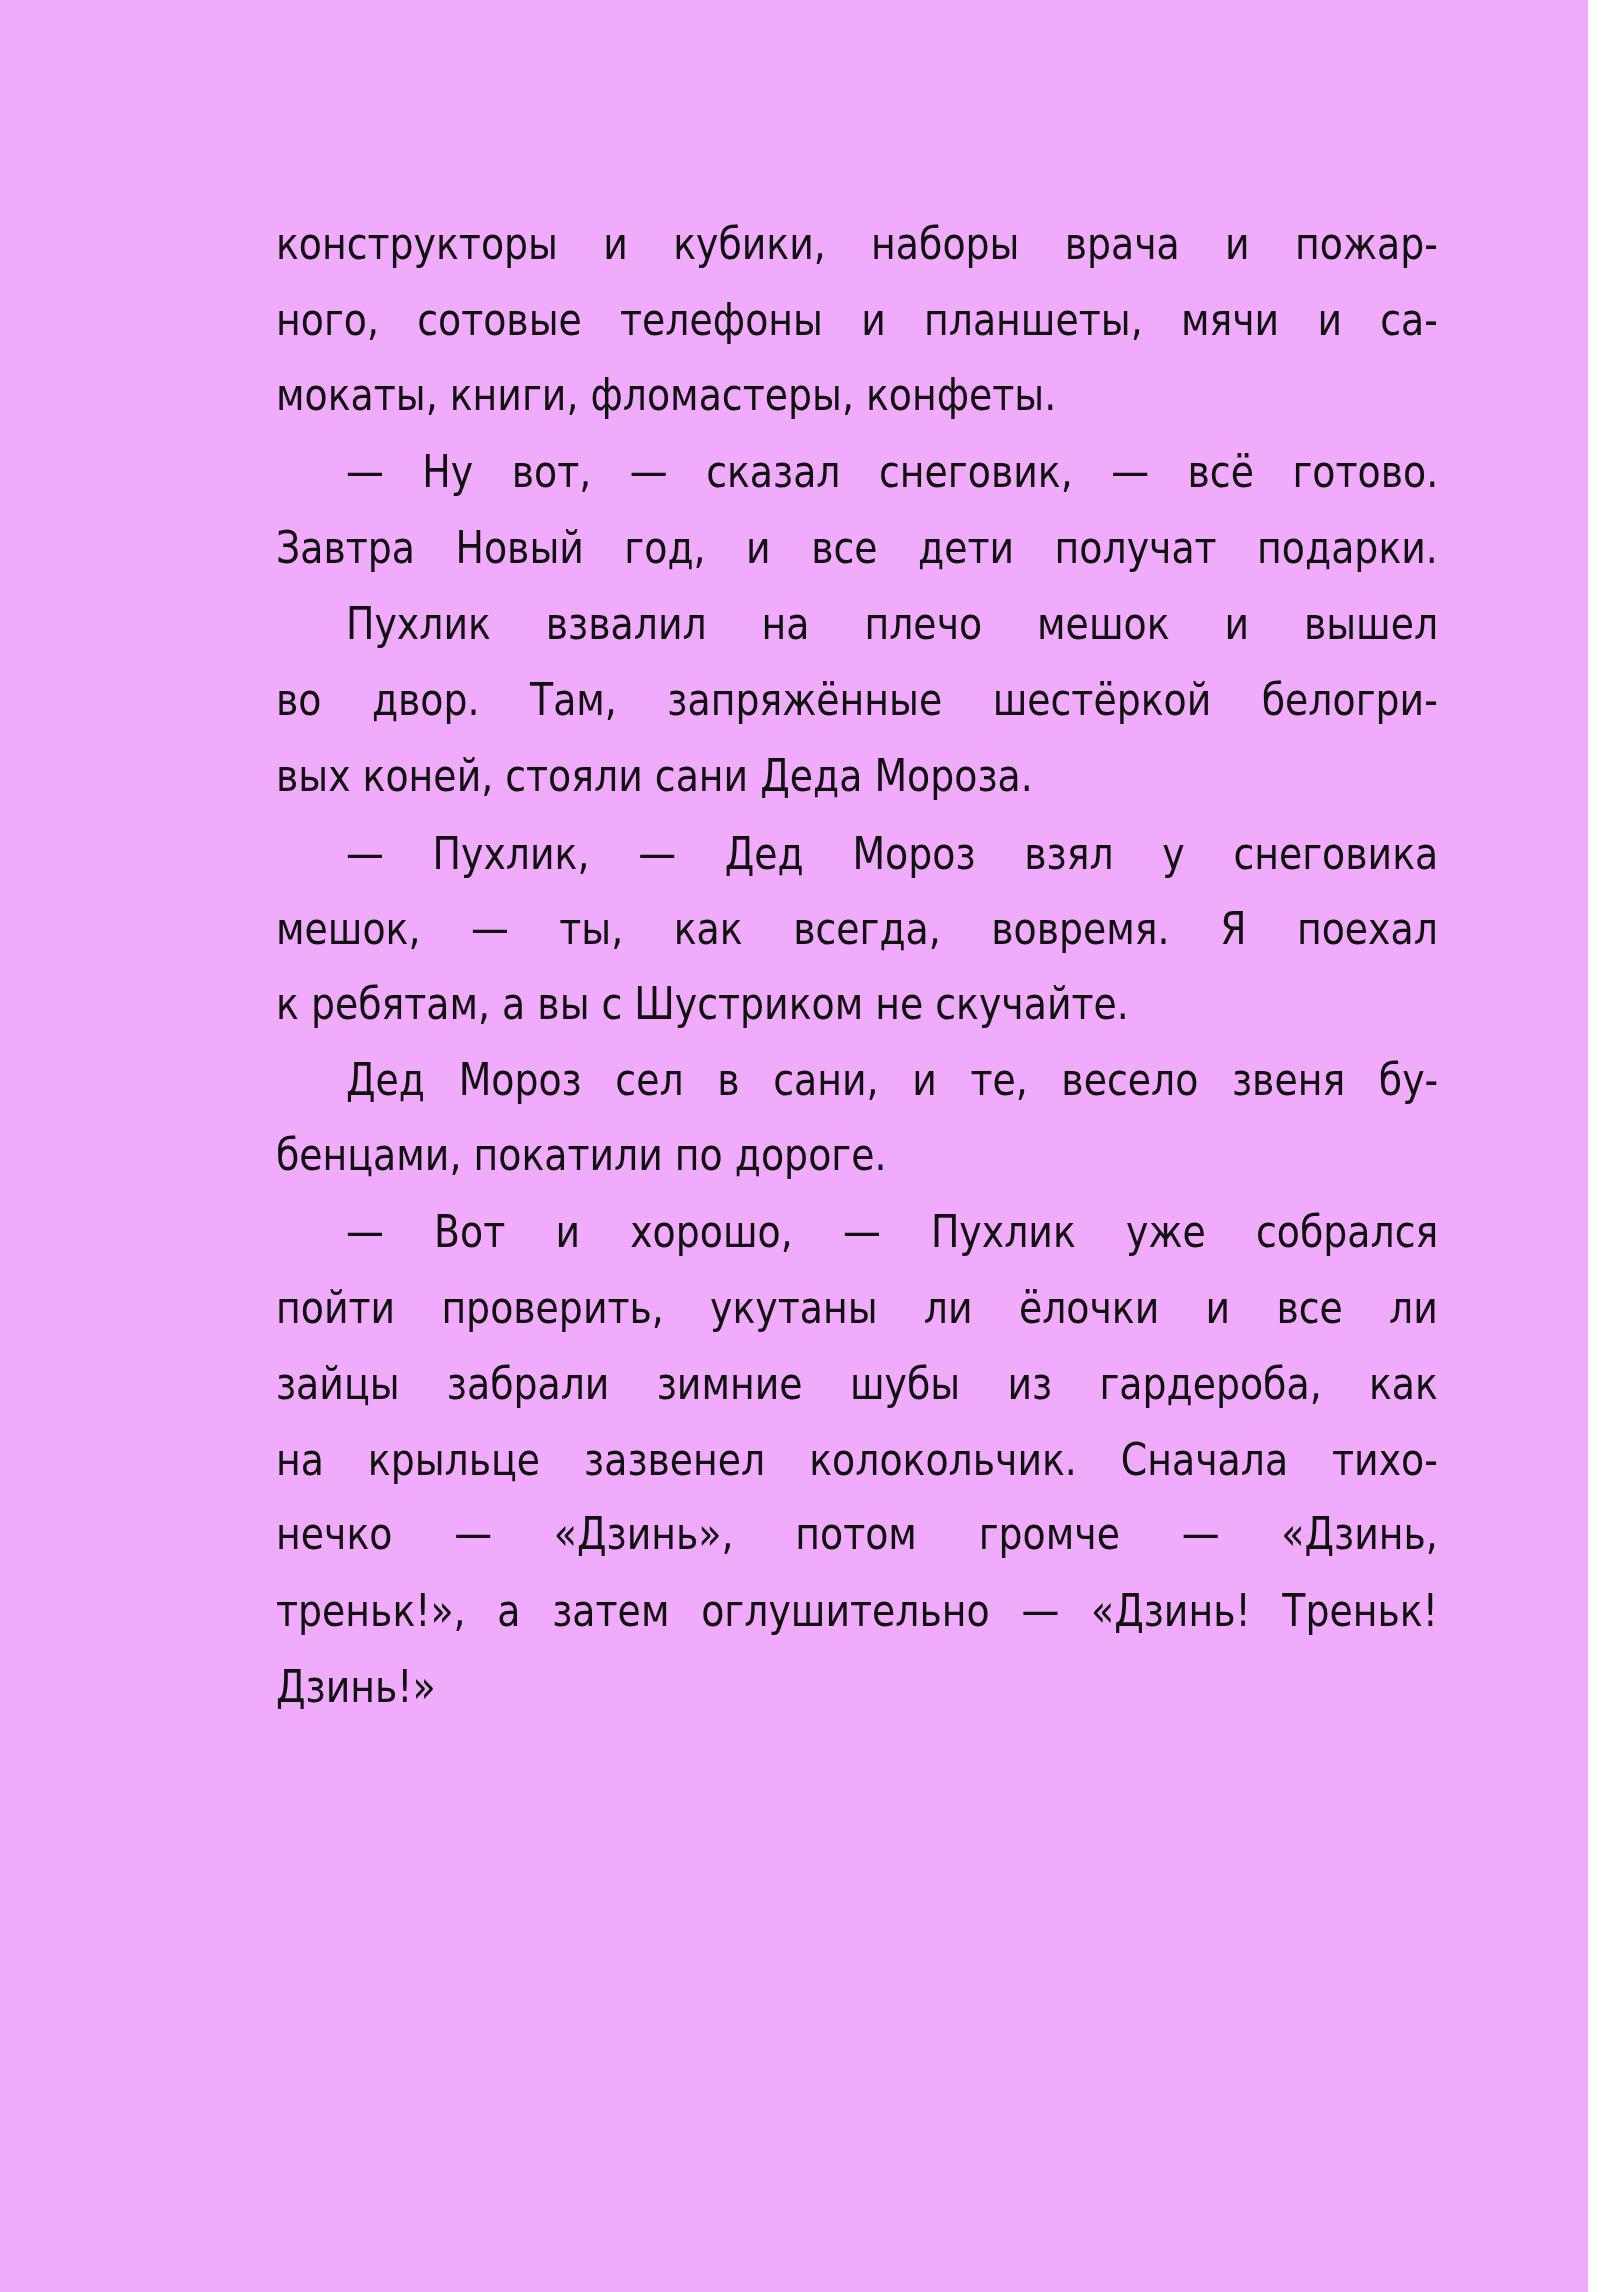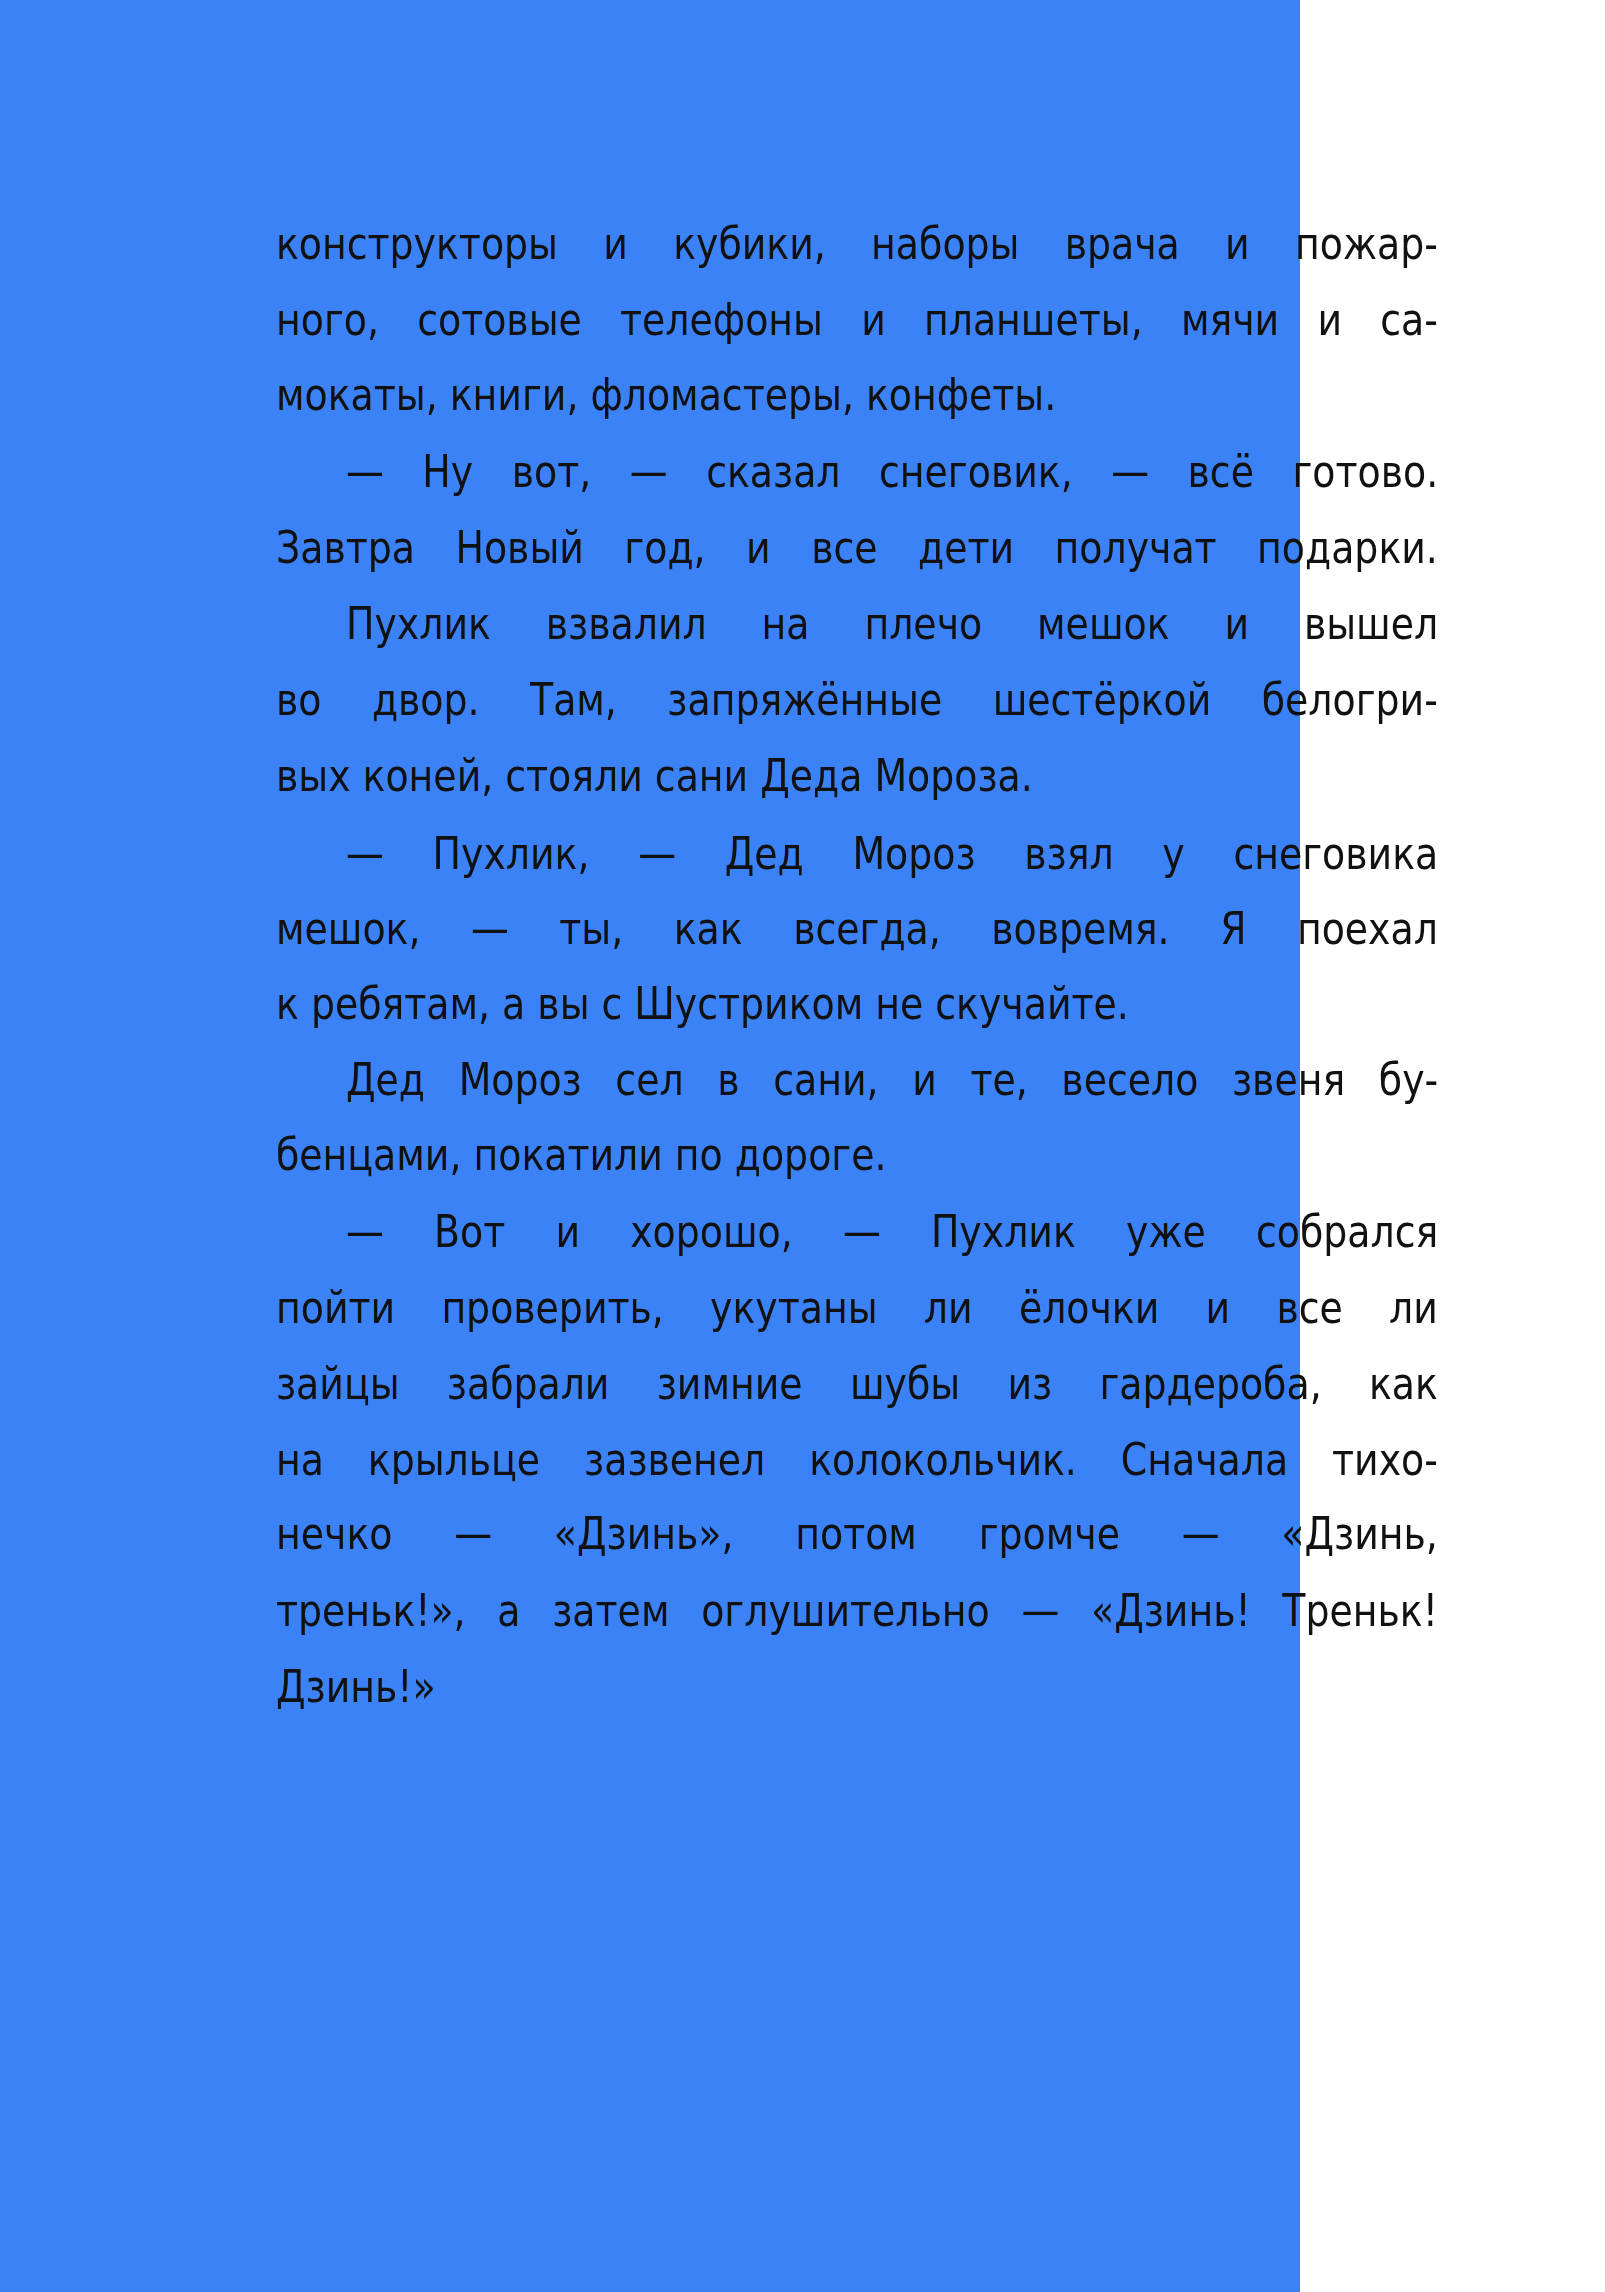--- a/index.html
+++ b/index.html
@@ -10,23 +10,24 @@
     body {
       width: 1606px;
       height: 2293px;
       position: relative;
       overflow: hidden;
     }
     .page {
       position: absolute;
       left: 0;
       top: 0;
-      width: 1300px;
+      width: 1564px;
       height: 2293px;
-      background: #3b82f6;
+      background: #f0abfc;
+      padding-left: 24px;
     }
     .line {
       position: absolute;
       left: 276px;
       width: 1162px;
       font-family: "DejaVu Sans", "Liberation Sans", sans-serif;
       font-size: 44px;
       line-height: 54px;
       color: #111111;
       white-space: nowrap;

